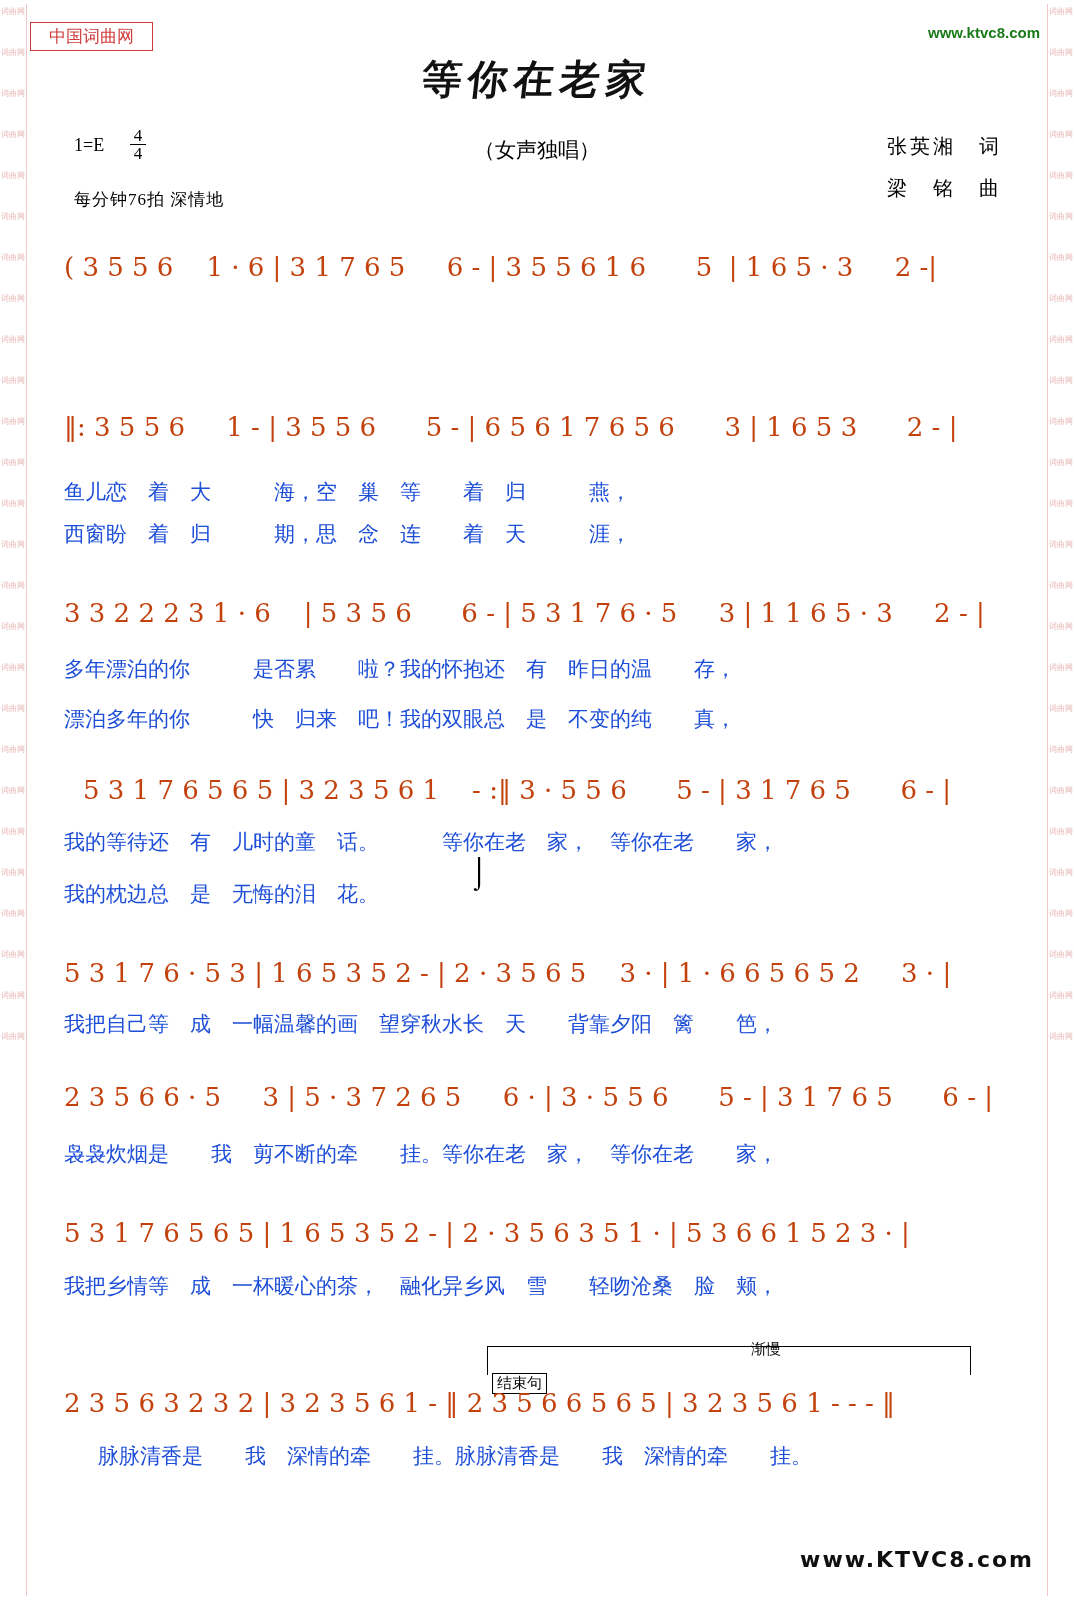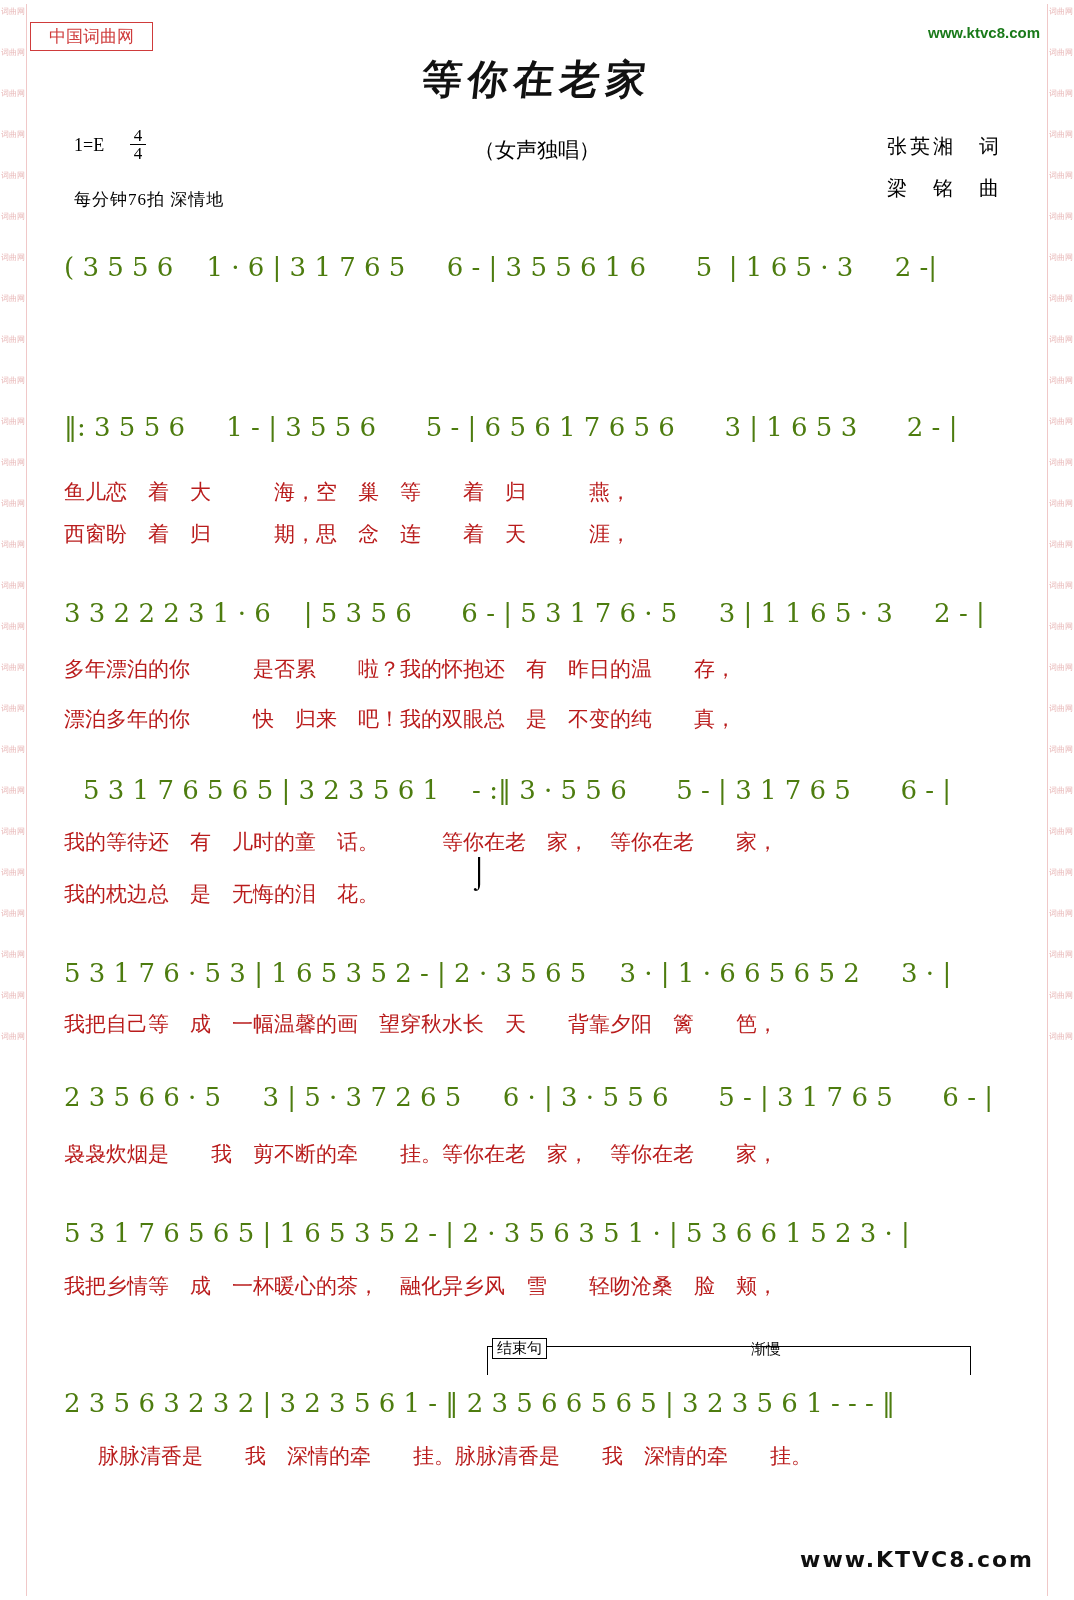--- a/index.html
+++ b/index.html
@@ -61,35 +61,36 @@
     position:absolute;left:0;right:0;top:136px;text-align:center;font-size:21px;
   }
   .lyricist{position:absolute;right:72px;top:133px;font-size:20px;letter-spacing:3px;}
   .composer{position:absolute;right:72px;top:175px;font-size:20px;letter-spacing:3px;}
 
   .music-line{
     position:absolute;left:64px;right:56px;
     font-family:"DejaVu Serif",serif;
     font-size:26px;
     white-space:pre;
-    color:#4d7c0f;
+    color:#c2410c;
   }
   .lyric-line{
     position:absolute;left:64px;right:56px;
     font-size:21px;
     white-space:pre;
-    color:#b91c1c;
+    color:#1d4ed8;
     letter-spacing:0px;
   }
   .label-box{
     position:absolute;
     font-size:15px;
     border:1px solid #000;
     padding:0 4px;
     background:#fff;
+    margin-top:35px;
   }
   .plain-label{position:absolute;font-size:15px;margin-left:21px;}
   .ending-bracket{
     position:absolute;border-top:1px solid #000;border-left:1px solid #000;border-right:1px solid #000;
   }
   .footer-url{
     position:absolute;right:40px;bottom:28px;
     font-family:"DejaVu Sans",sans-serif;
     font-size:22px;font-weight:bold;letter-spacing:2px;
     color:#0f0f0f;

